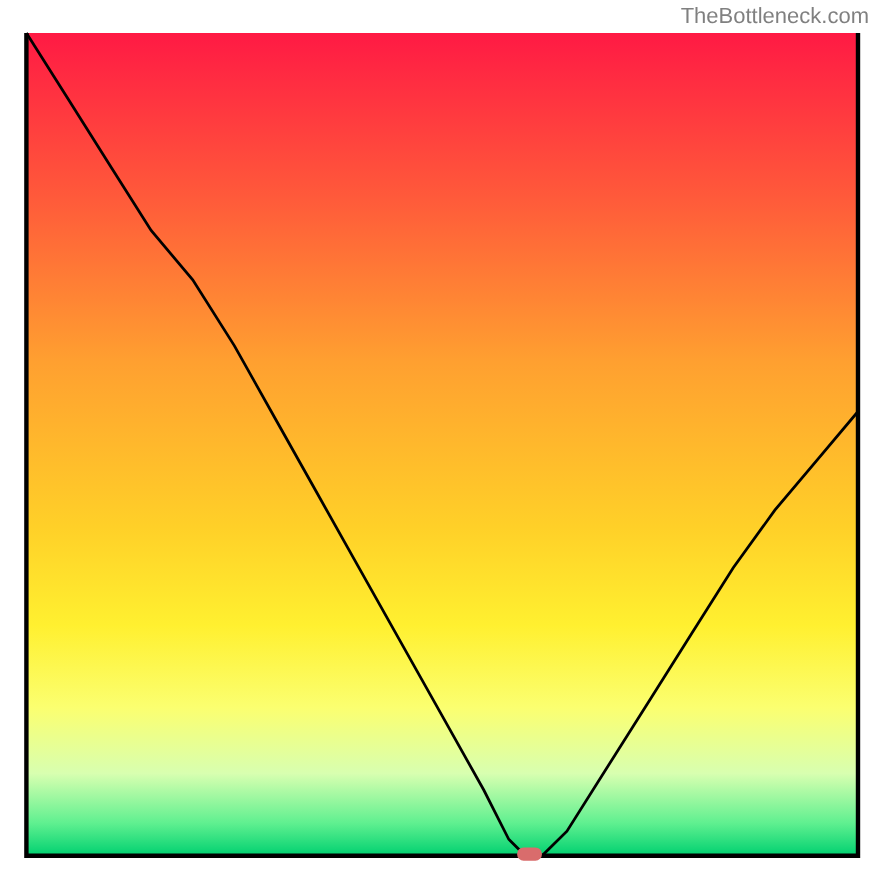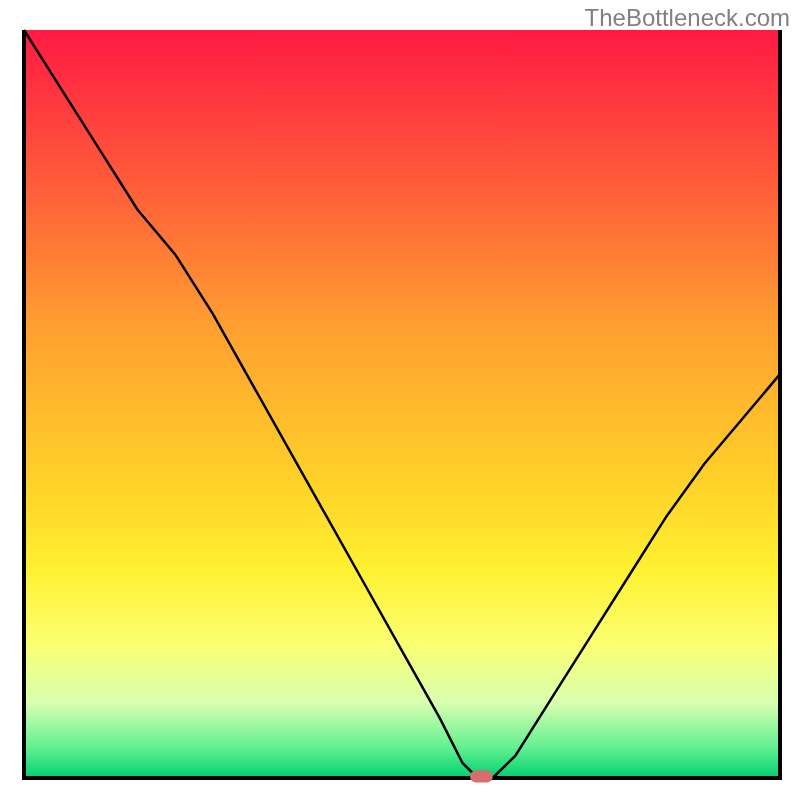--- a/index.html
+++ b/index.html
@@ -13,21 +13,21 @@
   }
   .canvas {
     position: relative;
     width: 800px;
     height: 800px;
   }
   .watermark {
     position: absolute;
     top: 4px;
     right: 10px;
-    font-size: 24px;
+    font-size: 20px;
     color: #808080;
     font-weight: 500;
     z-index: 20;
   }
   svg {
     position: absolute;
     top: 0;
     left: 0;
     width: 800px;
     height: 800px;

